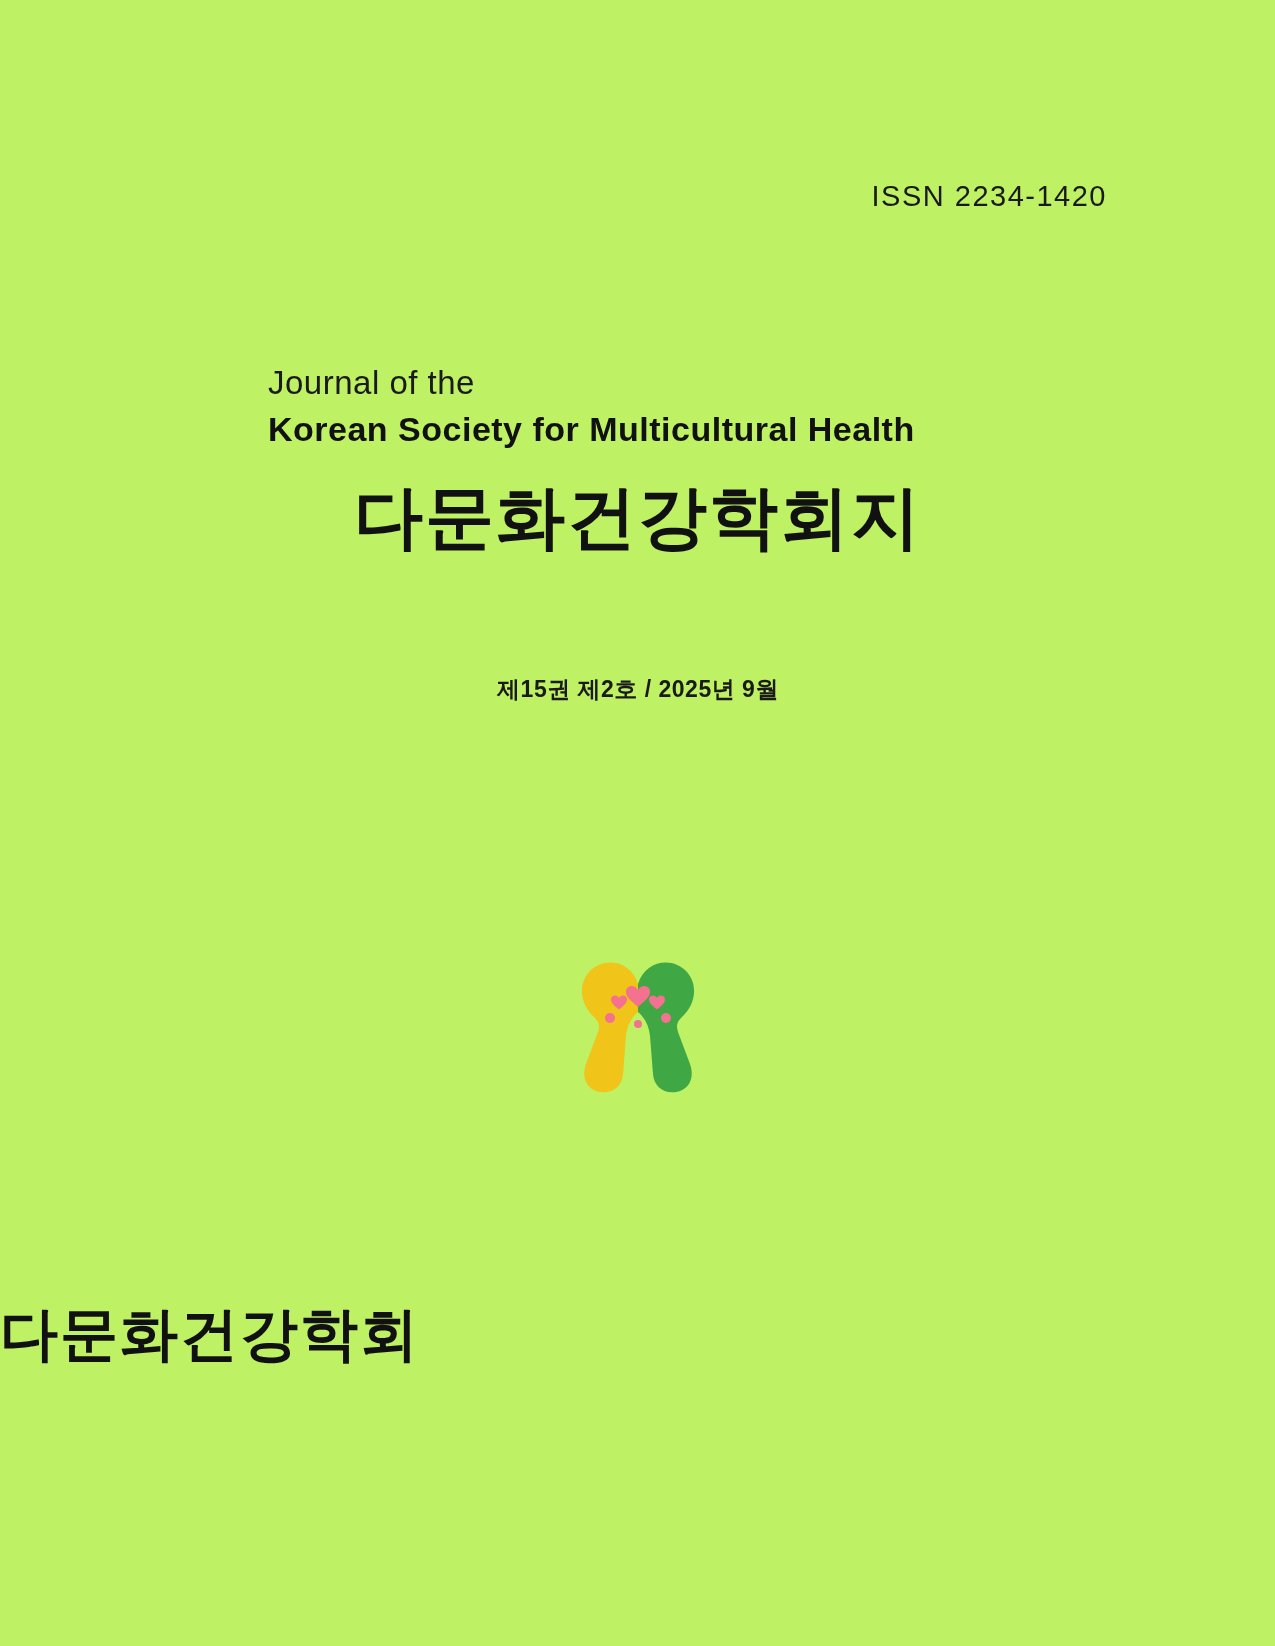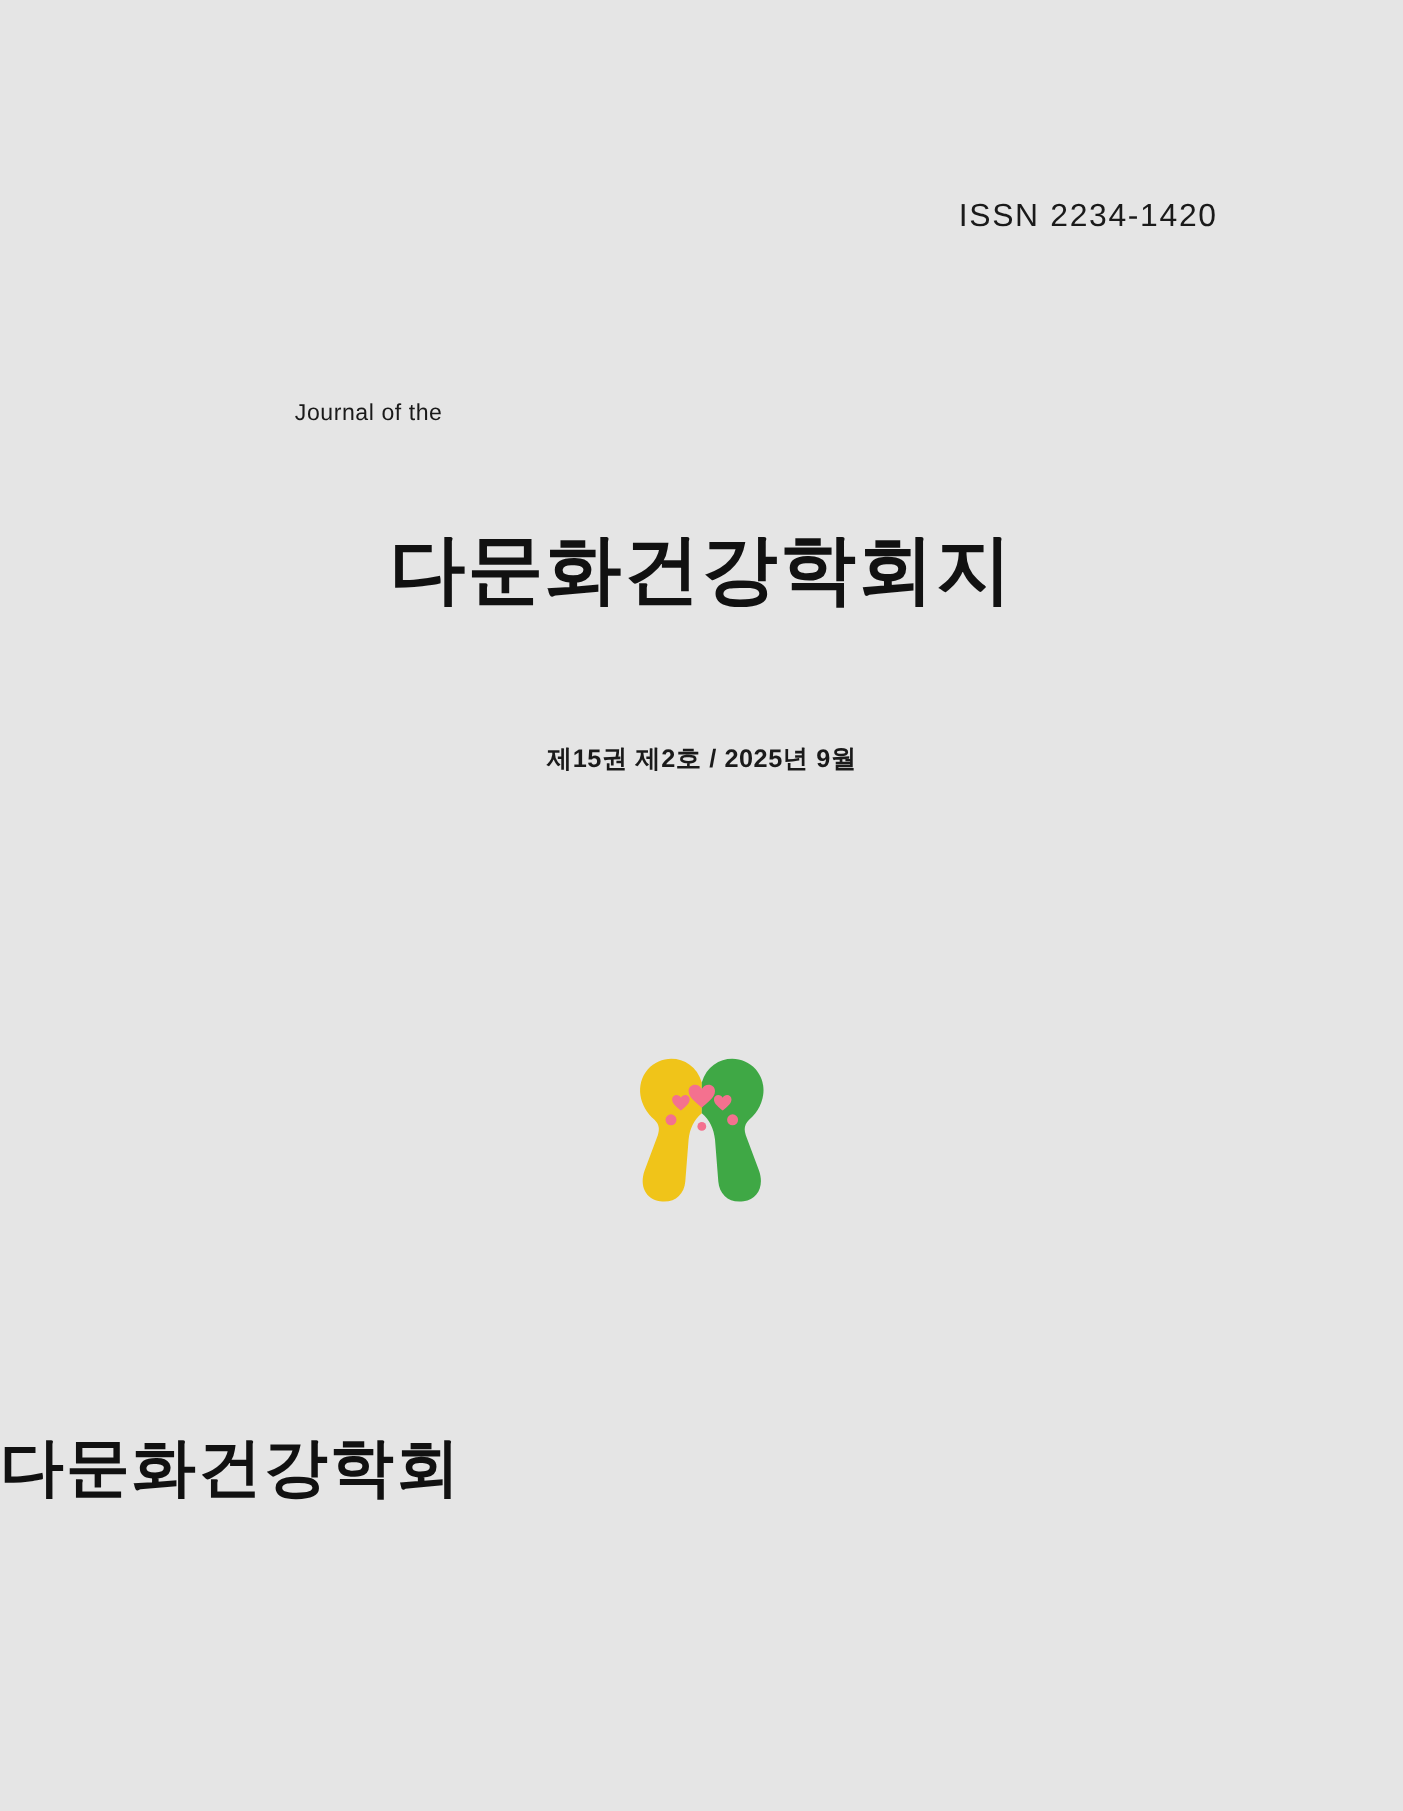--- a/index.html
+++ b/index.html
@@ -4,21 +4,21 @@
 <style>
   html, body {
     margin: 0;
     padding: 0;
     background: #ffffff;
   }
   .page {
     position: relative;
     width: 1275px;
     height: 1646px;
-    background: #e5e5e5;
+    background: #bef264;
     overflow: hidden;
     font-family: "Liberation Sans", sans-serif;
     color: #1a1a1a;
   }
 
   
   .issn {
     position: absolute;
     top: 180px;
     right: 168px;
@@ -29,21 +29,21 @@
   }
 
   
   .title-block {
     position: absolute;
     left: 268px;
     top: 364px;
     width: 740px;
   }
   .journal-of-the {
-    font-size: 21px;
+    font-size: 33px;
     letter-spacing: 0.5px;
     color: #1a1a1a;
     margin: 0 0 8px 0;
     white-space: nowrap;
   }
   .journal-name-en {
     font-size: 34px;
     font-weight: bold;
     letter-spacing: 0.5px;
     color: #111111;
@@ -108,20 +108,21 @@
 </style>
 </head>
 <body>
 
 <div class="page">
 
   <div class="issn">ISSN 2234-1420</div>
 
   <div class="title-block">
     <p class="journal-of-the">Journal of the</p>
+    <p class="journal-name-en">Korean Society for Multicultural Health</p>
     <div class="journal-name-ko">다문화건강학회지</div>
     <div class="volume-line">제15권 제2호 / 2025년 9월</div>
   </div>
 
   <div class="logo-wrap">
     <svg class="logo" viewBox="0 0 170 170" aria-hidden="true">
 
       <path d="M85 44
                C 78 20, 50 16, 36 32
                C 24 46, 28 66, 42 78

